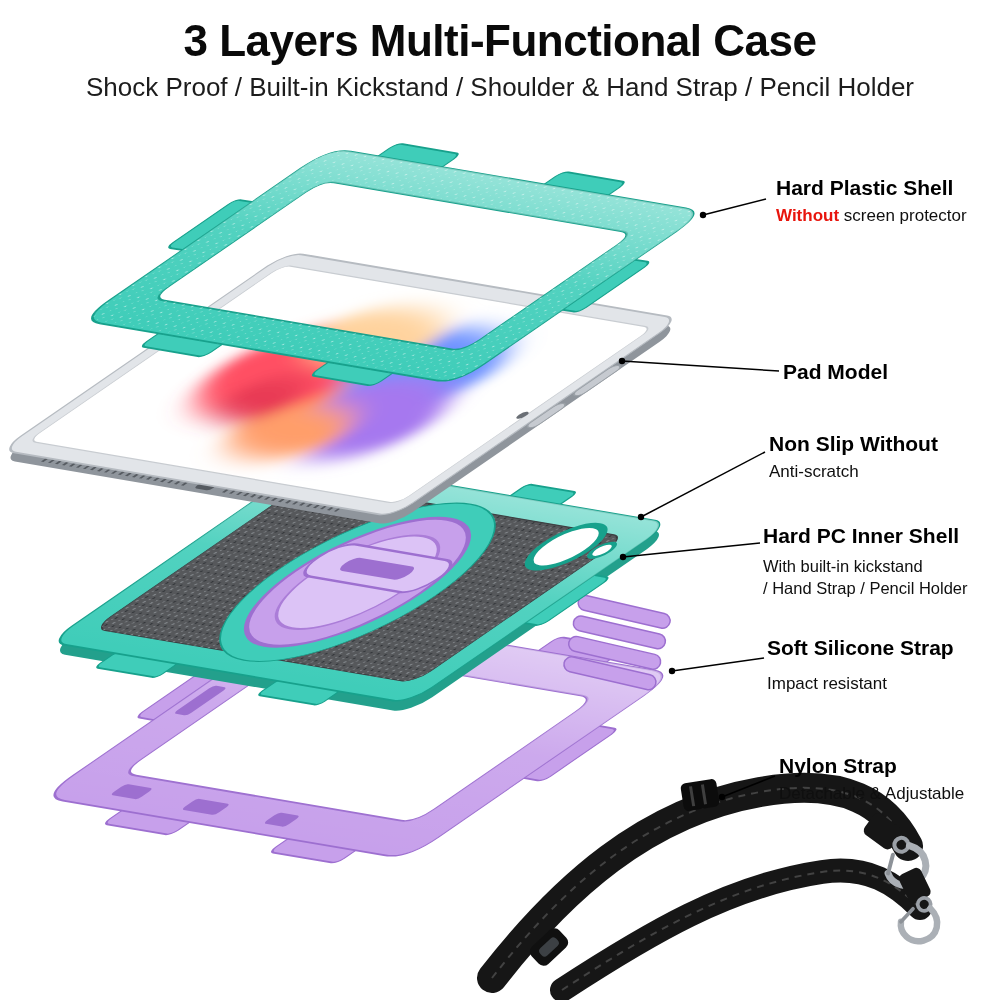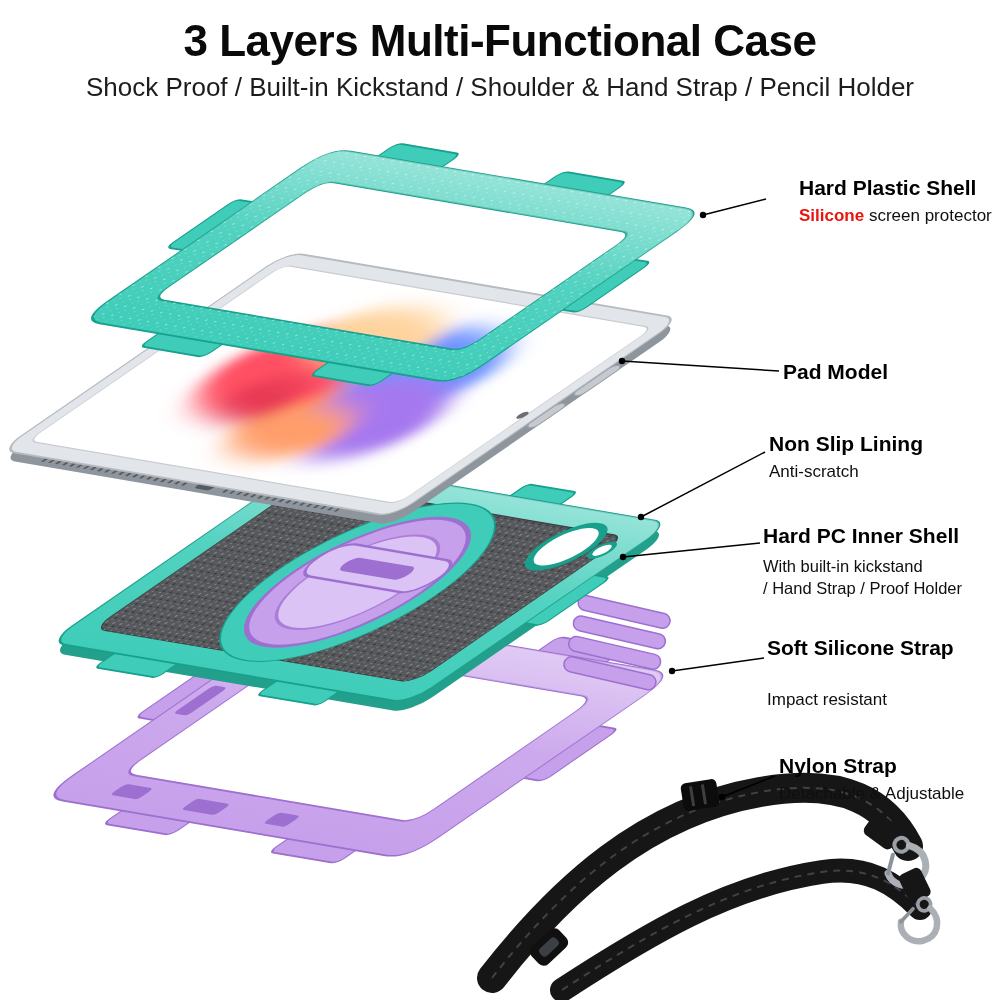--- a/index.html
+++ b/index.html
@@ -8,27 +8,27 @@
           font-family:"Liberation Sans",sans-serif;color:#0c0c0c}
   .art{position:absolute;left:0;top:0;width:1000px;height:1000px}
   .header{position:absolute;top:0;left:0;width:100%;text-align:center;z-index:3}
   .title{margin:18px 0 0;font-size:44px;font-weight:800;letter-spacing:-0.5px;color:#0a0a0a;line-height:1.05}
   .subtitle{margin:8px 12px 0;font-size:26px;font-weight:400;color:#1c1c1c}
   .annotations{position:absolute;left:0;top:0;width:1000px;height:1000px;z-index:4}
   .ann{position:absolute}
   .ann-title{font-size:21px;font-weight:700;color:#000;line-height:1.1;white-space:nowrap}
   .ann-desc{font-size:17px;color:#0f0f0f;margin-top:7px;white-space:nowrap}
   .red{color:var(--highlight-red,#e8150d);font-weight:700}
-  .a1{left:799px;top:176px}
+  .a1{left:776px;top:176px}
   .a2{left:783px;top:360px}
   .a3{left:769px;top:432px}
   .a4{left:763px;top:524px}
   .a4 .ann-desc{font-size:16.5px;line-height:22px;margin-top:8px}
   .a5{left:767px;top:636px}
-  .a5 .ann-desc{margin-top:31px}
+  .a5 .ann-desc{margin-top:15px}
   .a6{left:779px;top:754px}
   .a6 .ann-desc{}
 </style>
 </head>
 <body>
 
 <div class="canvas">
 
   <svg class="art" viewBox="0 0 1000 1000">
     <defs>
@@ -203,34 +203,34 @@
   </svg>
 
   <div class="header">
     <h1 class="title">3 Layers Multi-Functional Case</h1>
     <p class="subtitle">Shock Proof / Built-in Kickstand / Shoulder &amp; Hand Strap / Pencil Holder</p>
   </div>
 
   <div class="annotations">
     <div class="ann a1">
       <div class="ann-title">Hard Plastic Shell</div>
-      <div class="ann-desc"><span class="red">Silicone</span><span> screen protector</span></div>
+      <div class="ann-desc"><span class="red">Without</span><span> screen protector</span></div>
     </div>
     <div class="ann a2">
       <div class="ann-title">Pad Model</div>
     </div>
     <div class="ann a3">
-      <div class="ann-title">Non Slip Lining</div>
+      <div class="ann-title">Non Slip Without</div>
       <div class="ann-desc">Anti-scratch</div>
     </div>
     <div class="ann a4">
       <div class="ann-title">Hard PC Inner Shell</div>
       <div class="ann-desc">
         <div>With built-in kickstand</div>
-        <div>/ Hand Strap / Proof Holder</div>
+        <div>/ Hand Strap / Pencil Holder</div>
       </div>
     </div>
     <div class="ann a5">
       <div class="ann-title">Soft Silicone Strap</div>
       <div class="ann-desc">Impact resistant</div>
     </div>
     <div class="ann a6">
       <div class="ann-title">Nylon Strap</div>
       <div class="ann-desc">Detachable &amp; Adjustable</div>
     </div>

